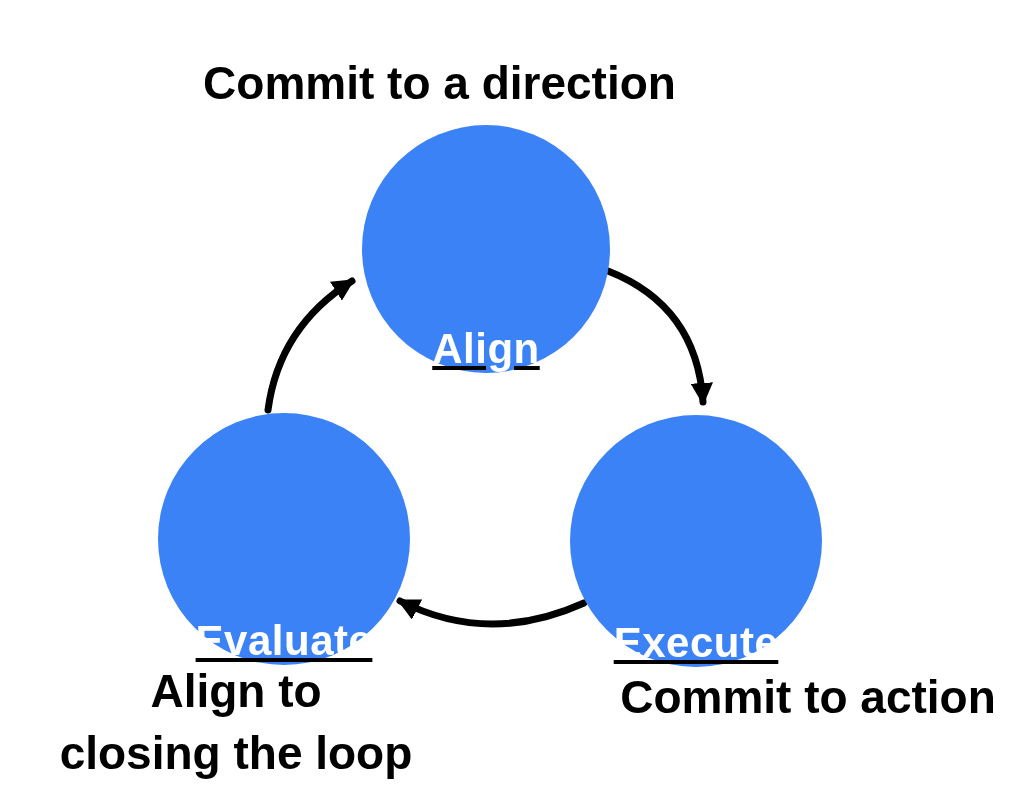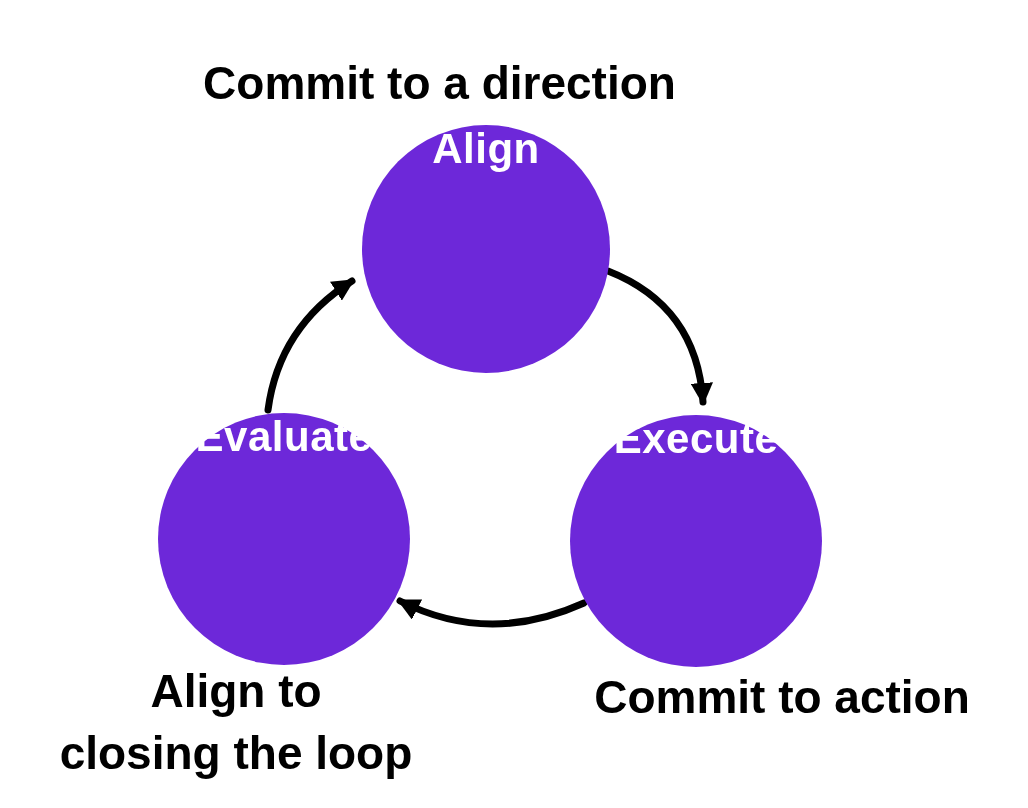--- a/index.html
+++ b/index.html
@@ -18,24 +18,25 @@
   .arrow-layer {
     position: absolute;
     left: 0;
     top: 0;
     width: 1028px;
     height: 808px;
   }
   .node {
     position: absolute;
     border-radius: 50%;
-    background: #6d28d9;
+    background: #3b82f6;
     display: flex;
-    align-items: flex-start;
+    align-items: flex-end;
     justify-content: center;
+    text-decoration: underline;
   }
   .node-label {
     color: #ffffff;
     font-size: 42px;
     font-weight: 600;
     letter-spacing: 0.5px;
   }
   .node-align   { left: 362px; top: 125px; width: 248px; height: 248px; }
   .node-execute { left: 570px; top: 415px; width: 252px; height: 252px; }
   .node-evaluate{ left: 158px; top: 413px; width: 252px; height: 252px; }
@@ -54,21 +55,21 @@
     width: 855px;
     line-height: 1.0;
     margin-left: 12px;
   }
   .caption-bottom-left {
     left: 26px;
     top: 660px;
     width: 420px;
   }
   .caption-bottom-right {
-    left: 582px;
+    left: 608px;
     top: 674px;
     width: 400px;
     line-height: 1.0;
   }
 </style>
 </head>
 <body>
 
 <div class="canvas">
 

